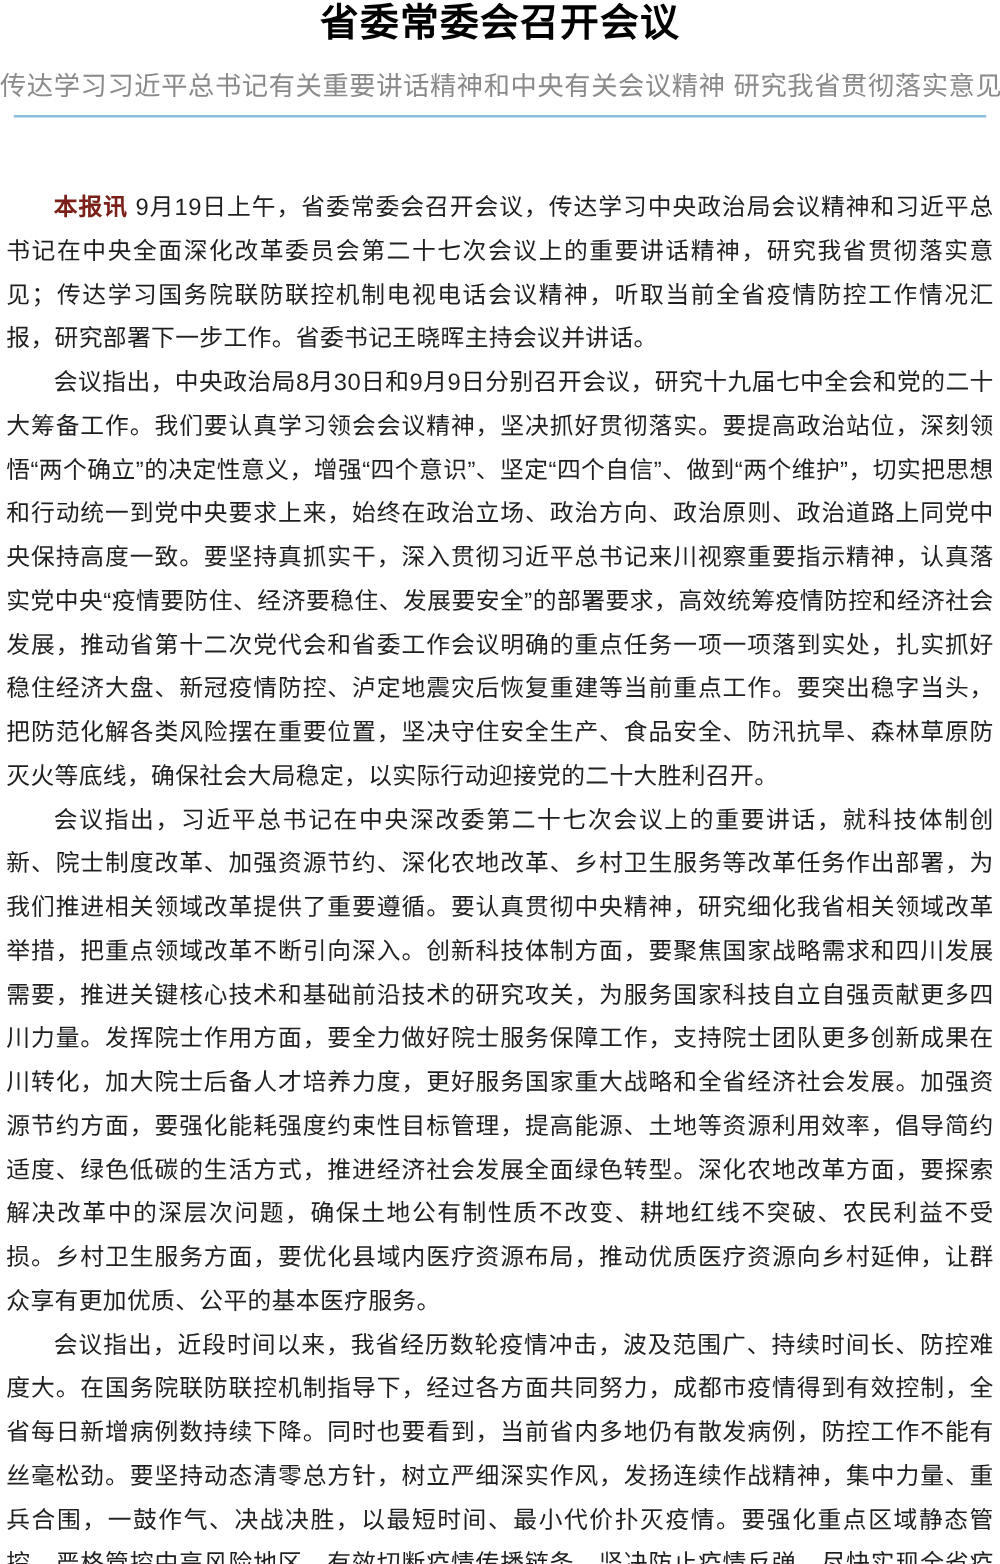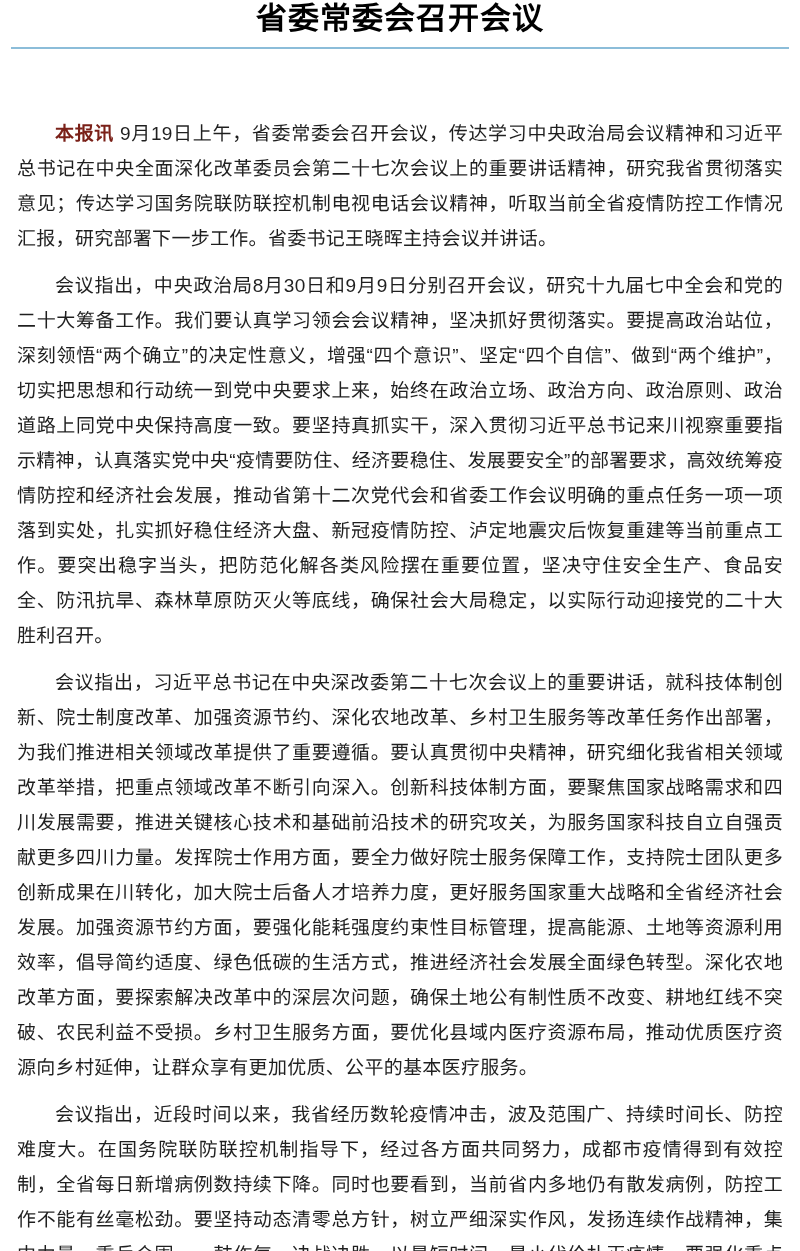--- a/index.html
+++ b/index.html
@@ -37,33 +37,34 @@
   }
   .article{
     padding:55px 5px 0 5px;
     font-size:19px;
     line-height:35px;
     color:var(--body-color);
     text-align:justify;
     letter-spacing:0.3px;
   }
   .para{
-    margin:12px;
+    margin:0;
     text-indent:2em;
   }
   .lead{
     color:var(--lead-color);
     font-weight:bold;
   }
 </style>
 </head>
 <body>
 
 <div class="page">
   <h1 class="title">省委常委会召开会议</h1>
+  <div class="subtitle">传达学习习近平总书记有关重要讲话精神和中央有关会议精神 研究我省贯彻落实意见</div>
   <hr class="divider">
   <div class="article">
       <p class="para"><strong class="lead">本报讯</strong> 9月19日上午，省委常委会召开会议，传达学习中央政治局会议精神和习近平总书记在中央全面深化改革委员会第二十七次会议上的重要讲话精神，研究我省贯彻落实意见；传达学习国务院联防联控机制电视电话会议精神，听取当前全省疫情防控工作情况汇报，研究部署下一步工作。省委书记王晓晖主持会议并讲话。</p>
       <p class="para">会议指出，中央政治局8月30日和9月9日分别召开会议，研究十九届七中全会和党的二十大筹备工作。我们要认真学习领会会议精神，坚决抓好贯彻落实。要提高政治站位，深刻领悟“两个确立”的决定性意义，增强“四个意识”、坚定“四个自信”、做到“两个维护”，切实把思想和行动统一到党中央要求上来，始终在政治立场、政治方向、政治原则、政治道路上同党中央保持高度一致。要坚持真抓实干，深入贯彻习近平总书记来川视察重要指示精神，认真落实党中央“疫情要防住、经济要稳住、发展要安全”的部署要求，高效统筹疫情防控和经济社会发展，推动省第十二次党代会和省委工作会议明确的重点任务一项一项落到实处，扎实抓好稳住经济大盘、新冠疫情防控、泸定地震灾后恢复重建等当前重点工作。要突出稳字当头，把防范化解各类风险摆在重要位置，坚决守住安全生产、食品安全、防汛抗旱、森林草原防灭火等底线，确保社会大局稳定，以实际行动迎接党的二十大胜利召开。</p>
       <p class="para">会议指出，习近平总书记在中央深改委第二十七次会议上的重要讲话，就科技体制创新、院士制度改革、加强资源节约、深化农地改革、乡村卫生服务等改革任务作出部署，为我们推进相关领域改革提供了重要遵循。要认真贯彻中央精神，研究细化我省相关领域改革举措，把重点领域改革不断引向深入。创新科技体制方面，要聚焦国家战略需求和四川发展需要，推进关键核心技术和基础前沿技术的研究攻关，为服务国家科技自立自强贡献更多四川力量。发挥院士作用方面，要全力做好院士服务保障工作，支持院士团队更多创新成果在川转化，加大院士后备人才培养力度，更好服务国家重大战略和全省经济社会发展。加强资源节约方面，要强化能耗强度约束性目标管理，提高能源、土地等资源利用效率，倡导简约适度、绿色低碳的生活方式，推进经济社会发展全面绿色转型。深化农地改革方面，要探索解决改革中的深层次问题，确保土地公有制性质不改变、耕地红线不突破、农民利益不受损。乡村卫生服务方面，要优化县域内医疗资源布局，推动优质医疗资源向乡村延伸，让群众享有更加优质、公平的基本医疗服务。</p>
       <p class="para">会议指出，近段时间以来，我省经历数轮疫情冲击，波及范围广、持续时间长、防控难度大。在国务院联防联控机制指导下，经过各方面共同努力，成都市疫情得到有效控制，全省每日新增病例数持续下降。同时也要看到，当前省内多地仍有散发病例，防控工作不能有丝毫松劲。要坚持动态清零总方针，树立严细深实作风，发扬连续作战精神，集中力量、重兵合围，一鼓作气、决战决胜，以最短时间、最小代价扑灭疫情。要强化重点区域静态管控，严格管控中高风险地区，有效切断疫情传播链条，坚决防止疫情反弹，尽快实现全省疫情动态清零。要从严从实抓好常态化防控，坚持执行“入川即检”，强化重点场所防控，常态化开展核酸检测，织密疫情防护监测网络，把疫情发现在早、控制在先，切实筑牢疫情防控坚固防线。要总结本轮抗疫的经验教训，持续用力补短板强弱项，进一步完善机制、提升能力、堵塞漏洞，不断提升我省疫情防控工作能力和水平。</p>
     </div>
 </div>
 
 </body></html>

